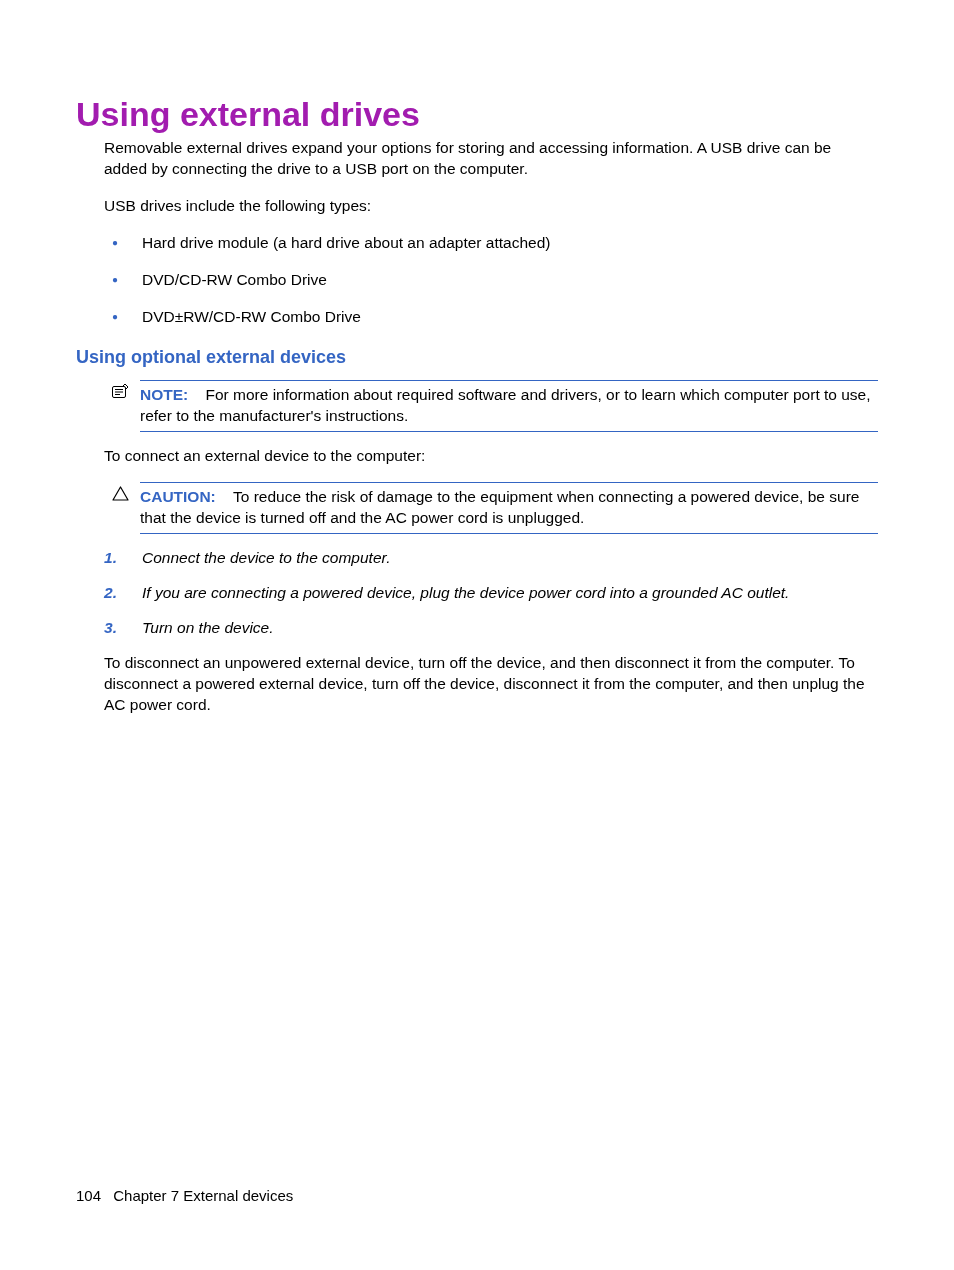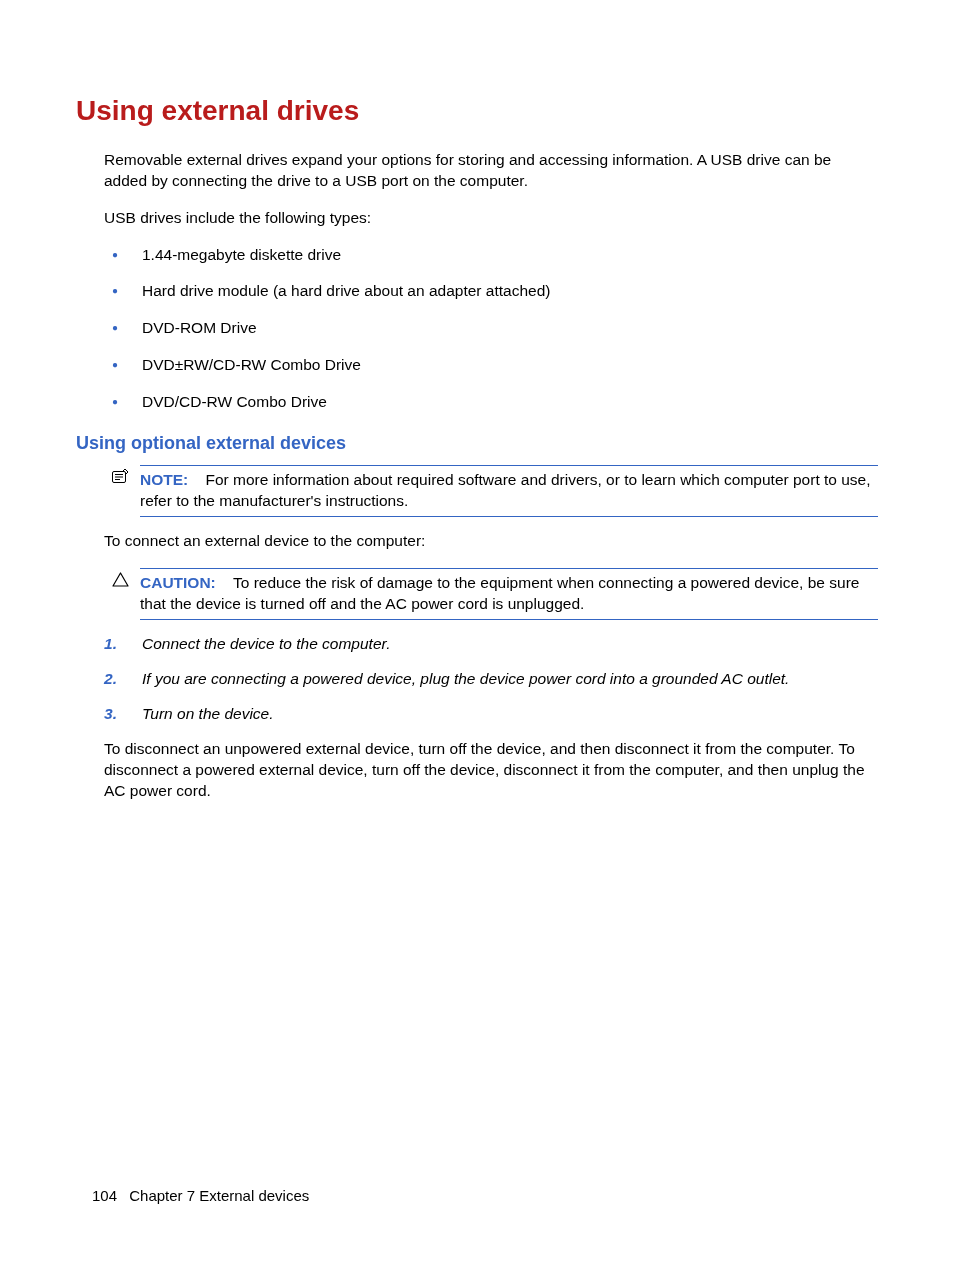--- a/index.html
+++ b/index.html
@@ -8,24 +8,23 @@
     font-size: 15.5px;
     color: #000;
     background: #fff;
     width: 954px;
     height: 1270px;
     position: relative;
     padding: 92px 76px 0 76px;
     line-height: 1.35;
   }
   h1 {
-    color: #b91c1c;
+    color: #a21caf;
     font-weight: bold;
-    font-size: 28px;
-    margin-bottom: 20px;
+    font-size: 34px;
   }
   h2 {
     color: #3465c3;
     font-weight: bold;
     font-size: 18px;
     margin-top: 18px;
     margin-bottom: 10px;
   }
   .intro-block {
     margin-left: 28px;
@@ -92,39 +91,37 @@
     content: counter(step) ".";
     position: absolute;
     left: 0;
     top: 0;
     color: #3465c3;
     font-weight: bold;
   }
   .footer {
     position: absolute;
     bottom: 64px;
-    left: 92px;
+    left: 76px;
     font-size: 15px;
   }
   .footer .pagenum { margin-right: 8px; }
 </style>
 </head>
 <body>
 
 <h1>Using external drives</h1>
 
 <div class="intro-block">
   <p>Removable external drives expand your options for storing and accessing information. A USB drive can be added by connecting the drive to a USB port on the computer.</p>
   <p>USB drives include the following types:</p>
   <ul class="bullets">
-    <li>1.44-megabyte diskette drive</li>
     <li>Hard drive module (a hard drive about an adapter attached)</li>
-    <li>DVD-ROM Drive</li>
+    <li>DVD/CD-RW Combo Drive</li>
     <li>DVD±RW/CD-RW Combo Drive</li>
-    <li>DVD/CD-RW Combo Drive</li>
   </ul>
 </div>
 
 <h2>Using optional external devices</h2>
 
 <div class="callout-wrap">
   <div class="callout-icon-cell">
     <svg width="17" height="14" viewBox="0 0 17 14">
       <rect x="0.5" y="2.5" width="13" height="11" rx="1.5" fill="none" stroke="#000" stroke-width="1"></rect>
       <line x1="3" y1="5.5" x2="11" y2="5.5" stroke="#000" stroke-width="1"></line>

